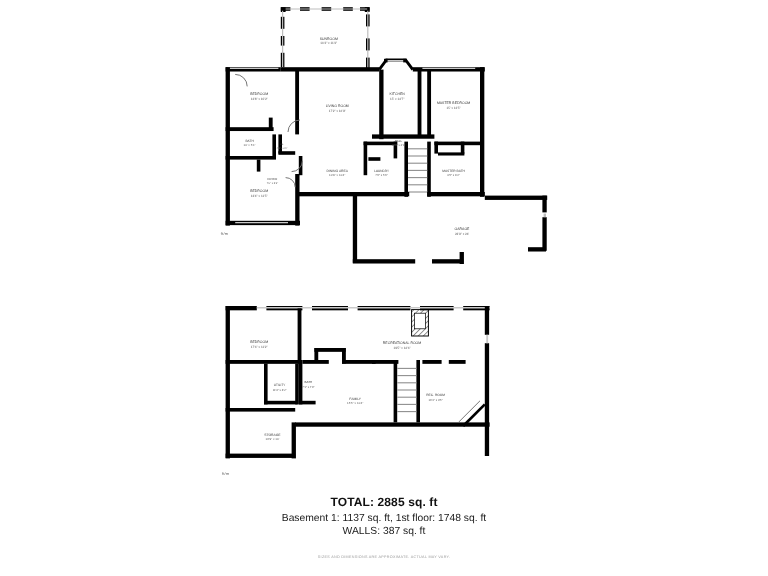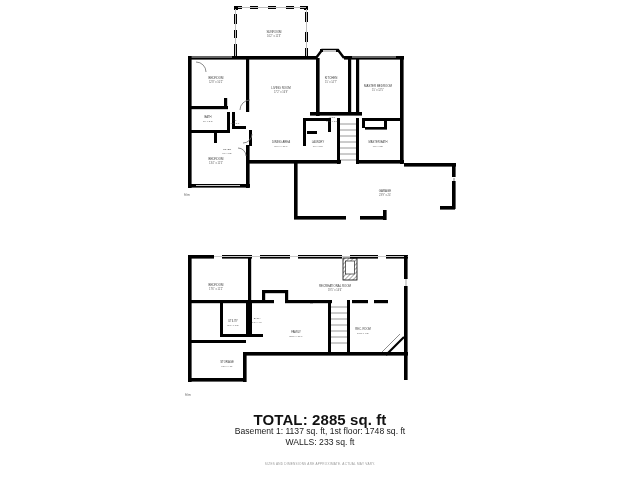--- a/index.html
+++ b/index.html
@@ -32,21 +32,21 @@
   
   .summary {
     position: absolute;
     left: 0;
     top: 414px;
     width: 640px;
     text-align: center;
     line-height: 11.5px;
   }
   .summary .total {
-    font-size: 15px;
+    font-size: 10px;
     font-weight: bold;
     letter-spacing: 0.1px;
     color: #111;
     display: block;
   }
   .summary .line {
     font-size: 8.6px;
     font-weight: normal;
     color: #1a1a1a;
     display: block;
@@ -342,18 +342,18 @@
       </g>
     </g>
   </svg>
 
   <div class="scale-note" id="scale-first">ft/m</div>
   <div class="scale-note" id="scale-base">ft/m</div>
 
   <div class="summary">
     <span class="total">TOTAL: 2885 sq. ft</span>
     <span class="line">Basement 1: 1137 sq. ft, 1st floor: 1748 sq. ft</span>
-    <span class="line">WALLS: 233 sq. ft</span>
+    <span class="line">WALLS: 387 sq. ft</span>
   </div>
 
   <div class="disclaimer">SIZES AND DIMENSIONS ARE APPROXIMATE. ACTUAL MAY VARY.</div>
 
 </div>
 
 </body></html>

